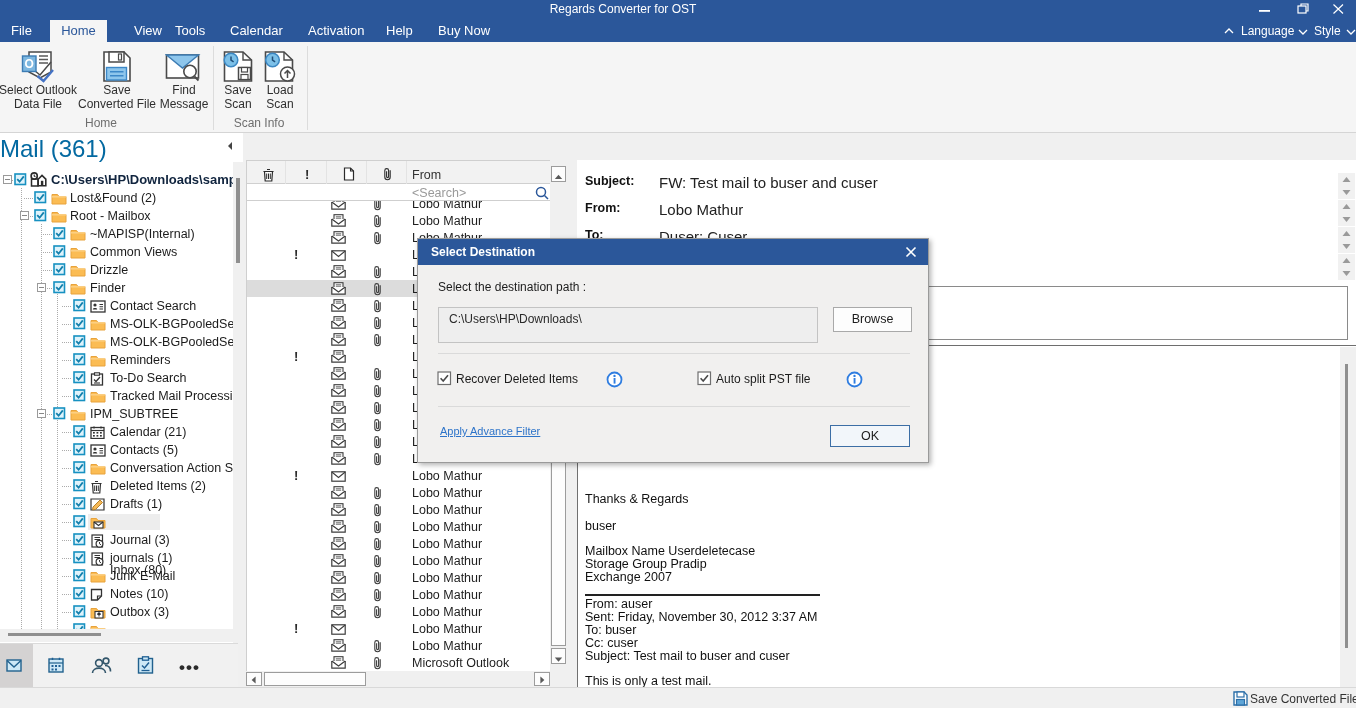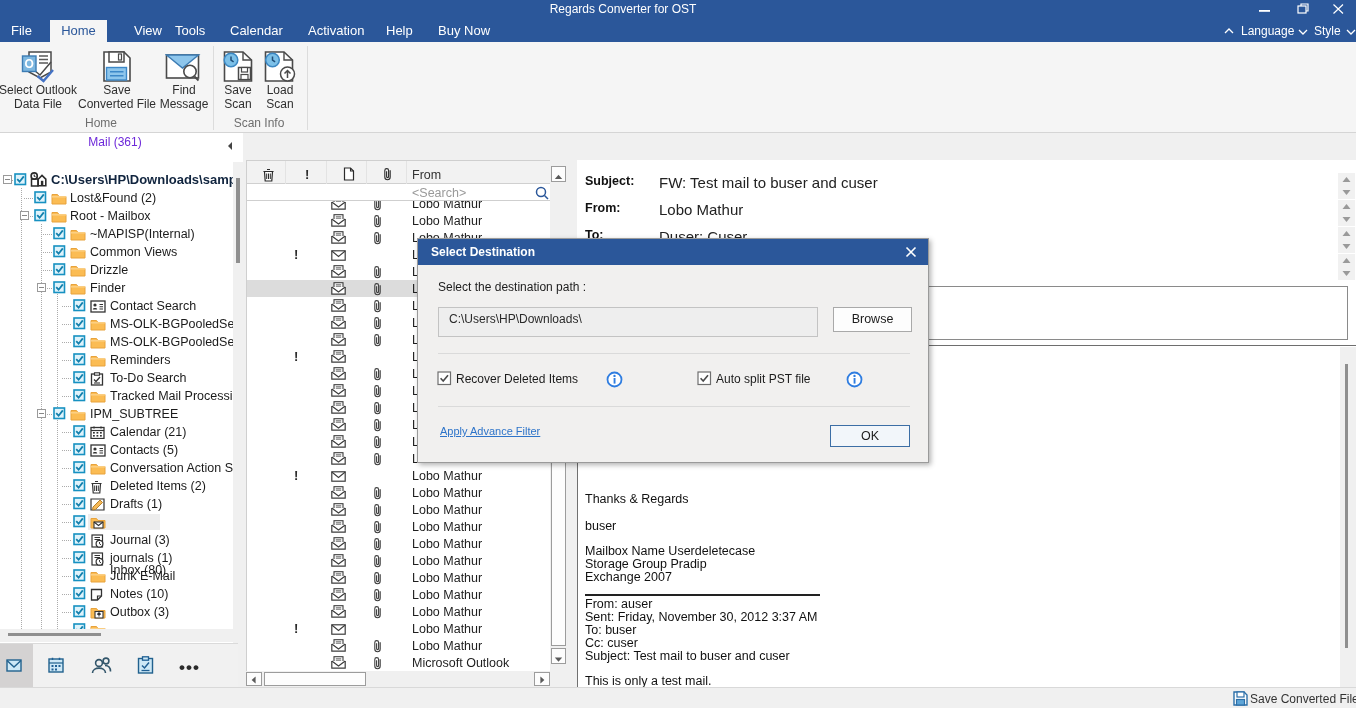--- a/index.html
+++ b/index.html
@@ -11,21 +11,21 @@
 #tabbar{left:0;top:20px;width:1356px;height:22px;background:#2b579a;}
 .tab{position:absolute;top:0;height:22px;color:#fff;font-size:13px;line-height:22px;white-space:nowrap;}
 #hometab{left:50px;top:0;width:57px;height:22px;background:#f5f5f5;color:#2b579a;font-size:13px;line-height:22px;text-align:center;}
 
 #ribbon{left:0;top:42px;width:1356px;height:91px;background:#f5f5f5;border-bottom:1px solid #d5d5d5;}
 .rlabel{position:absolute;font-size:12px;color:#2f2f2f;text-align:center;line-height:14px;white-space:nowrap;}
 .rgroup{position:absolute;top:74px;font-size:12px;color:#6e6e6e;text-align:center;}
 .rsep{position:absolute;top:4px;height:84px;width:1px;background:#dcdcdc;}
 
 #leftpanel{left:0;top:133px;width:243px;height:510px;background:#fff;overflow:hidden;}
-#mailhdr{left:0;top:135px;width:230px;height:26px;background:#fff;font-size:12px;color:#6d28d9;text-align:center;}
+#mailhdr{left:0;top:135px;width:230px;height:26px;background:#fff;font-size:24px;color:#0369a1;}
 .titem{position:absolute;height:18px;font-size:12.5px;color:#1b1b1b;line-height:18px;white-space:nowrap;}
 .exp{position:absolute;width:9px;height:9px;border:1px solid #9a9a9a;background:#fff;font-size:9px;line-height:7px;text-align:center;color:#444;}
 .dotv{position:absolute;width:1px;border-left:1px dotted #ababab;}
 .doth{position:absolute;height:1px;border-top:1px dotted #ababab;}
 
 #listpanel{left:246px;top:160px;width:320px;height:526px;background:#fff;border:1px solid #cfcfcf;overflow:hidden;}
 .mrow{position:absolute;left:0;width:303px;height:17px;}
 .mfrom{position:absolute;left:165px;top:2px;font-size:12.5px;color:#1e1e1e;white-space:nowrap;}
 .colsep{position:absolute;top:0;width:1px;height:23px;background:#e3e3e3;}
 
@@ -40,21 +40,21 @@
 .spinbtn svg{display:block;margin:3px auto 0;}
 .bodytxt{position:absolute;font-size:12.5px;color:#111;white-space:nowrap;}
 
 #dlg{left:417px;top:238px;width:512px;height:225px;background:#f1f0ef;border:1px solid #9a9a9a;box-shadow:2px 2px 5px rgba(0,0,0,0.3);z-index:50;}
 #dlgtitle{left:0;top:0;width:100%;height:26px;background:#2b579a;}
 #dlgtitle span{color:#fff;font-size:12px;font-weight:bold;line-height:26px;margin-left:13px;}
 .dsep{position:absolute;left:20px;width:472px;height:1px;background:#dadada;}
 .dcblabel{position:absolute;font-size:12px;color:#1c1c1c;}
 #okbtn{left:412px;top:186px;width:80px;height:22px;background:#f2f6fa;border:1px solid #3c6ea5;text-align:center;font-size:12.5px;color:#1c1c1c;line-height:20px;}
 #browsebtn{left:415px;top:68px;width:79px;height:25px;background:#fdfdfd;border:1px solid #a9a9a9;text-align:center;font-size:12.5px;color:#1c1c1c;line-height:23px;}
-#pathinput{left:20px;top:68px;width:380px;height:30px;background:#eeeeee;border:1px solid #c3c3c3;font-size:12px;color:#2a2a2a;line-height:22px;padding-left:10px;}
+#pathinput{left:20px;top:68px;width:380px;height:36px;background:#eeeeee;border:1px solid #c3c3c3;font-size:12px;color:#2a2a2a;line-height:22px;padding-left:10px;}
 #advlink{left:22px;top:186px;font-size:11px;color:#2e74c9;text-decoration:underline;}
 
 #statusbar{left:0;top:687px;width:1356px;height:21px;background:#f0f0f0;border-top:1px solid #d9d9d9;}
 
 #iconbar{left:0;top:643px;width:238px;height:44px;background:#f1f1f1;border-top:1px solid #dadada;}
 </style></head>
 <body>
 <div class="abs" id="titlebar">
     <div id="title">Regards Converter for OST</div>
   </div>

